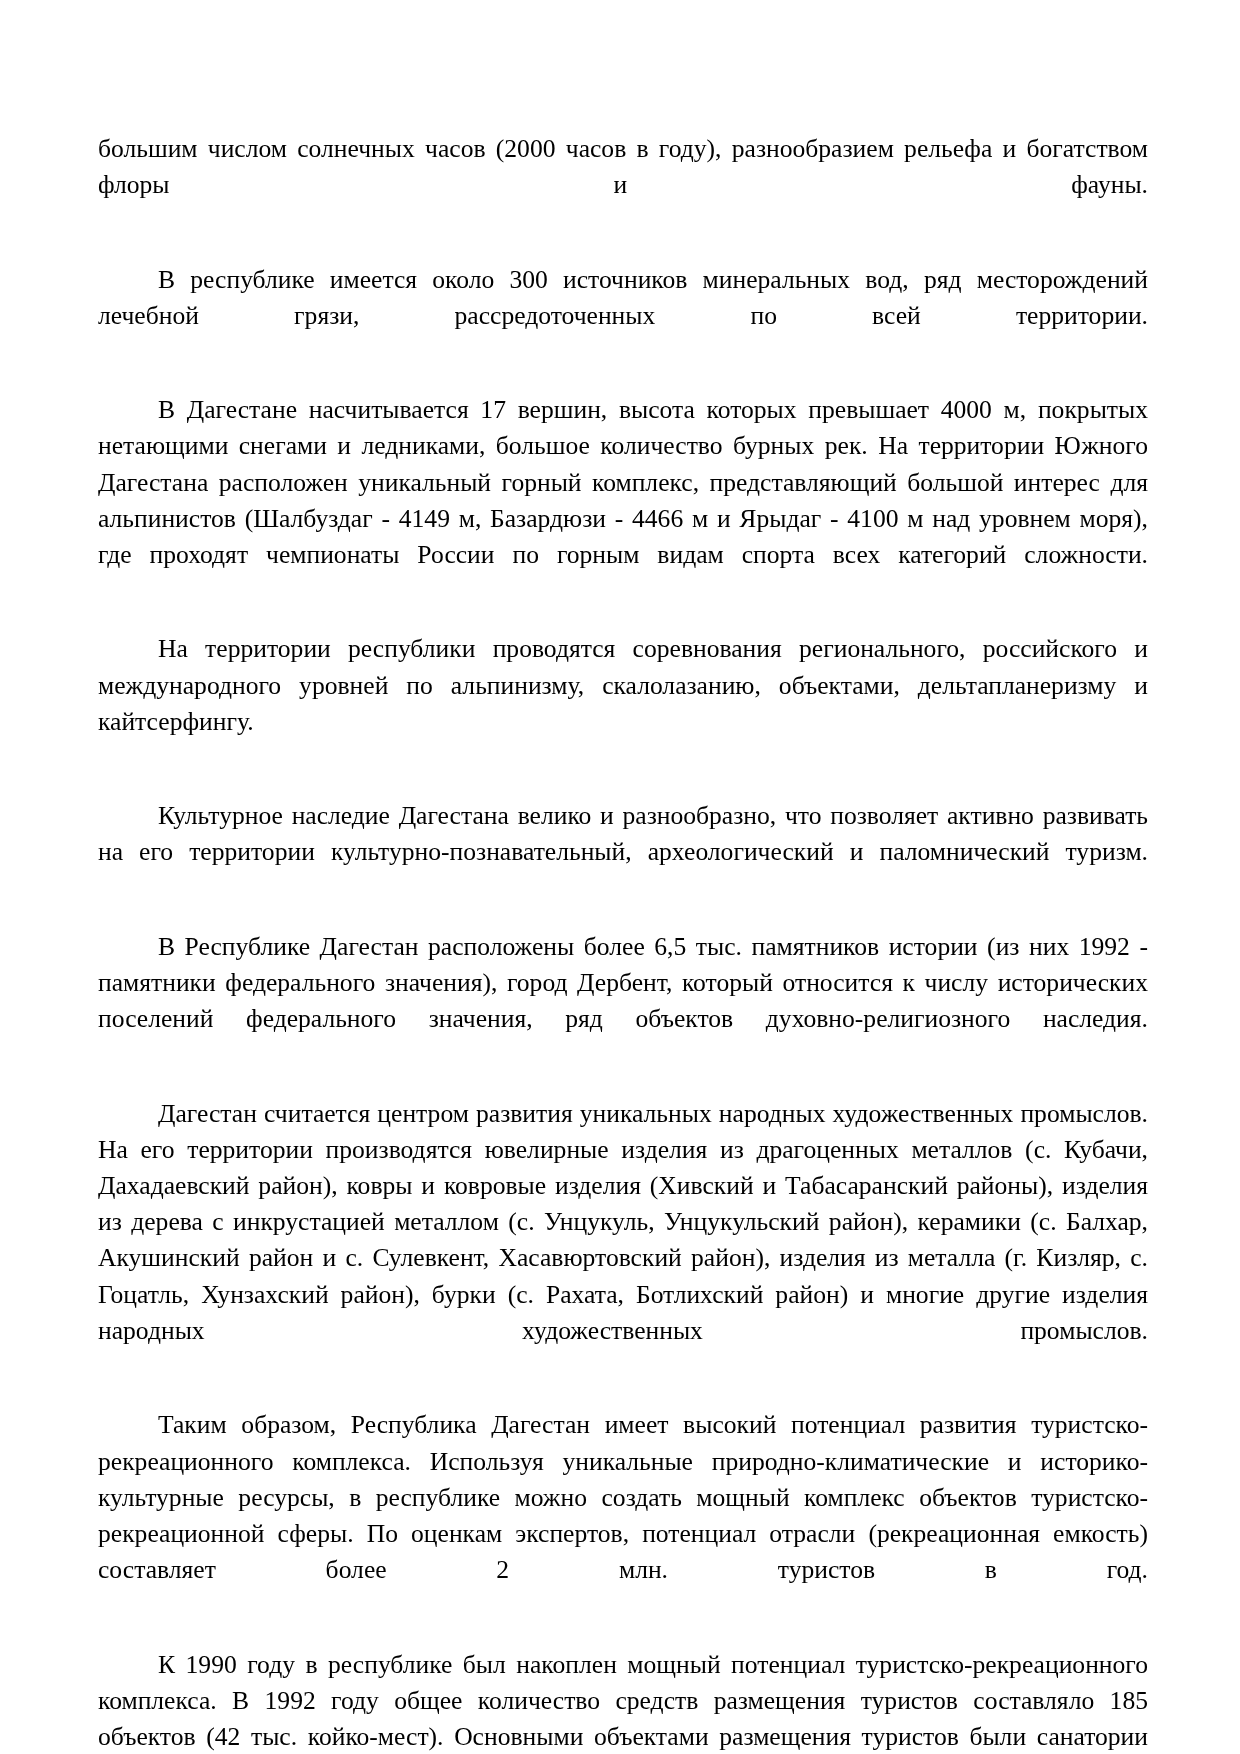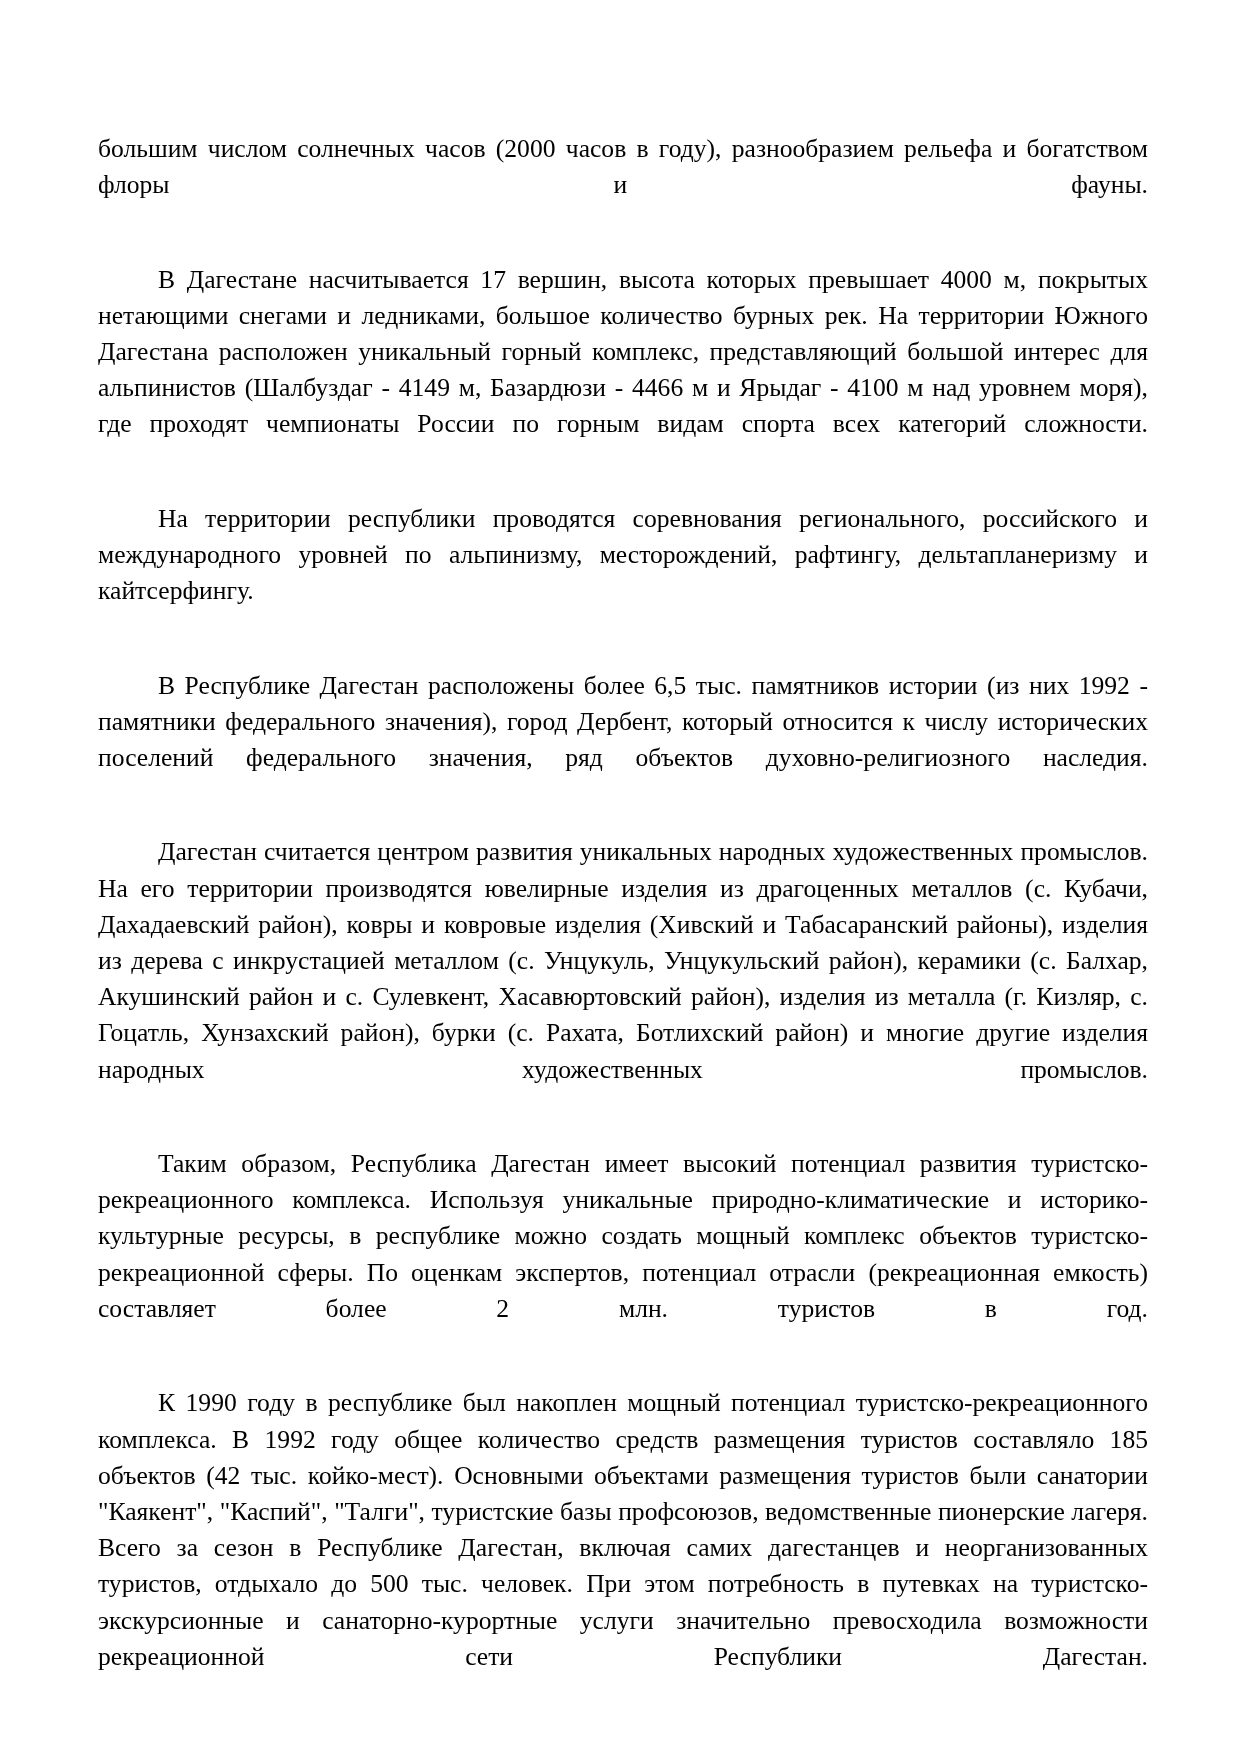--- a/index.html
+++ b/index.html
@@ -55,25 +55,27 @@
   }
 </style>
 </head>
 <body>
 
 <div class="page">
   <div class="content">
 
     <p class="para noindent">большим числом солнечных часов (2000 часов в году), разнообразием рельефа и богатством флоры и фауны.</p>
 
+    <p class="para indent">В республике имеется около 300 источников минеральных вод, ряд месторождений лечебной грязи, рассредоточенных по всей территории.</p>
 
     <p class="para indent">В Дагестане насчитывается 17 вершин, высота которых превышает 4000 м, покрытых нетающими снегами и ледниками, большое количество бурных рек. На территории Южного Дагестана расположен уникальный горный комплекс, представляющий большой интерес для альпинистов (Шалбуздаг - 4149 м, Базардюзи - 4466 м и Ярыдаг - 4100 м над уровнем моря), где проходят чемпионаты России по горным видам спорта всех категорий сложности.</p>
 
-    <p class="para indent">На территории республики проводятся соревнования регионального, российского и международного уровней по альпинизму, месторождений, рафтингу, дельтапланеризму и кайтсерфингу.</p>
+    <p class="para indent">На территории республики проводятся соревнования регионального, российского и международного уровней по альпинизму, скалолазанию, объектами, дельтапланеризму и кайтсерфингу.</p>
 
+    <p class="para indent">Культурное наследие Дагестана велико и разнообразно, что позволяет активно развивать на его территории культурно-познавательный, археологический и паломнический туризм.</p>
 
     <p class="para indent">В Республике Дагестан расположены более 6,5 тыс. памятников истории (из них 1992 - памятники федерального значения), город Дербент, который относится к числу исторических поселений федерального значения, ряд объектов духовно-религиозного наследия.</p>
 
     <p class="para indent">Дагестан считается центром развития уникальных народных художественных промыслов. На его территории производятся ювелирные изделия из драгоценных металлов (с. Кубачи, Дахадаевский район), ковры и ковровые изделия (Хивский и Табасаранский районы), изделия из дерева с инкрустацией металлом (с. Унцукуль, Унцукульский район), керамики (с. Балхар, Акушинский район и с. Сулевкент, Хасавюртовский район), изделия из металла (г. Кизляр, с. Гоцатль, Хунзахский район), бурки (с. Рахата, Ботлихский район) и многие другие изделия народных художественных промыслов.</p>
 
     <p class="para indent">Таким образом, Республика Дагестан имеет высокий потенциал развития туристско-рекреационного комплекса. Используя уникальные природно-климатические и историко-культурные ресурсы, в республике можно создать мощный комплекс объектов туристско-рекреационной сферы. По оценкам экспертов, потенциал отрасли (рекреационная емкость) составляет более 2 млн. туристов в год.</p>
 
     <p class="para indent">К 1990 году в республике был накоплен мощный потенциал туристско-рекреационного комплекса. В 1992 году общее количество средств размещения туристов составляло 185 объектов (42 тыс. койко-мест). Основными объектами размещения туристов были санатории "Каякент", "Каспий", "Талги", туристские базы профсоюзов, ведомственные пионерские лагеря. Всего за сезон в Республике Дагестан, включая самих дагестанцев и неорганизованных туристов, отдыхало до 500 тыс. человек. При этом потребность в путевках на туристско-экскурсионные и санаторно-курортные услуги значительно превосходила возможности рекреационной сети Республики Дагестан.</p>
 
   </div>

